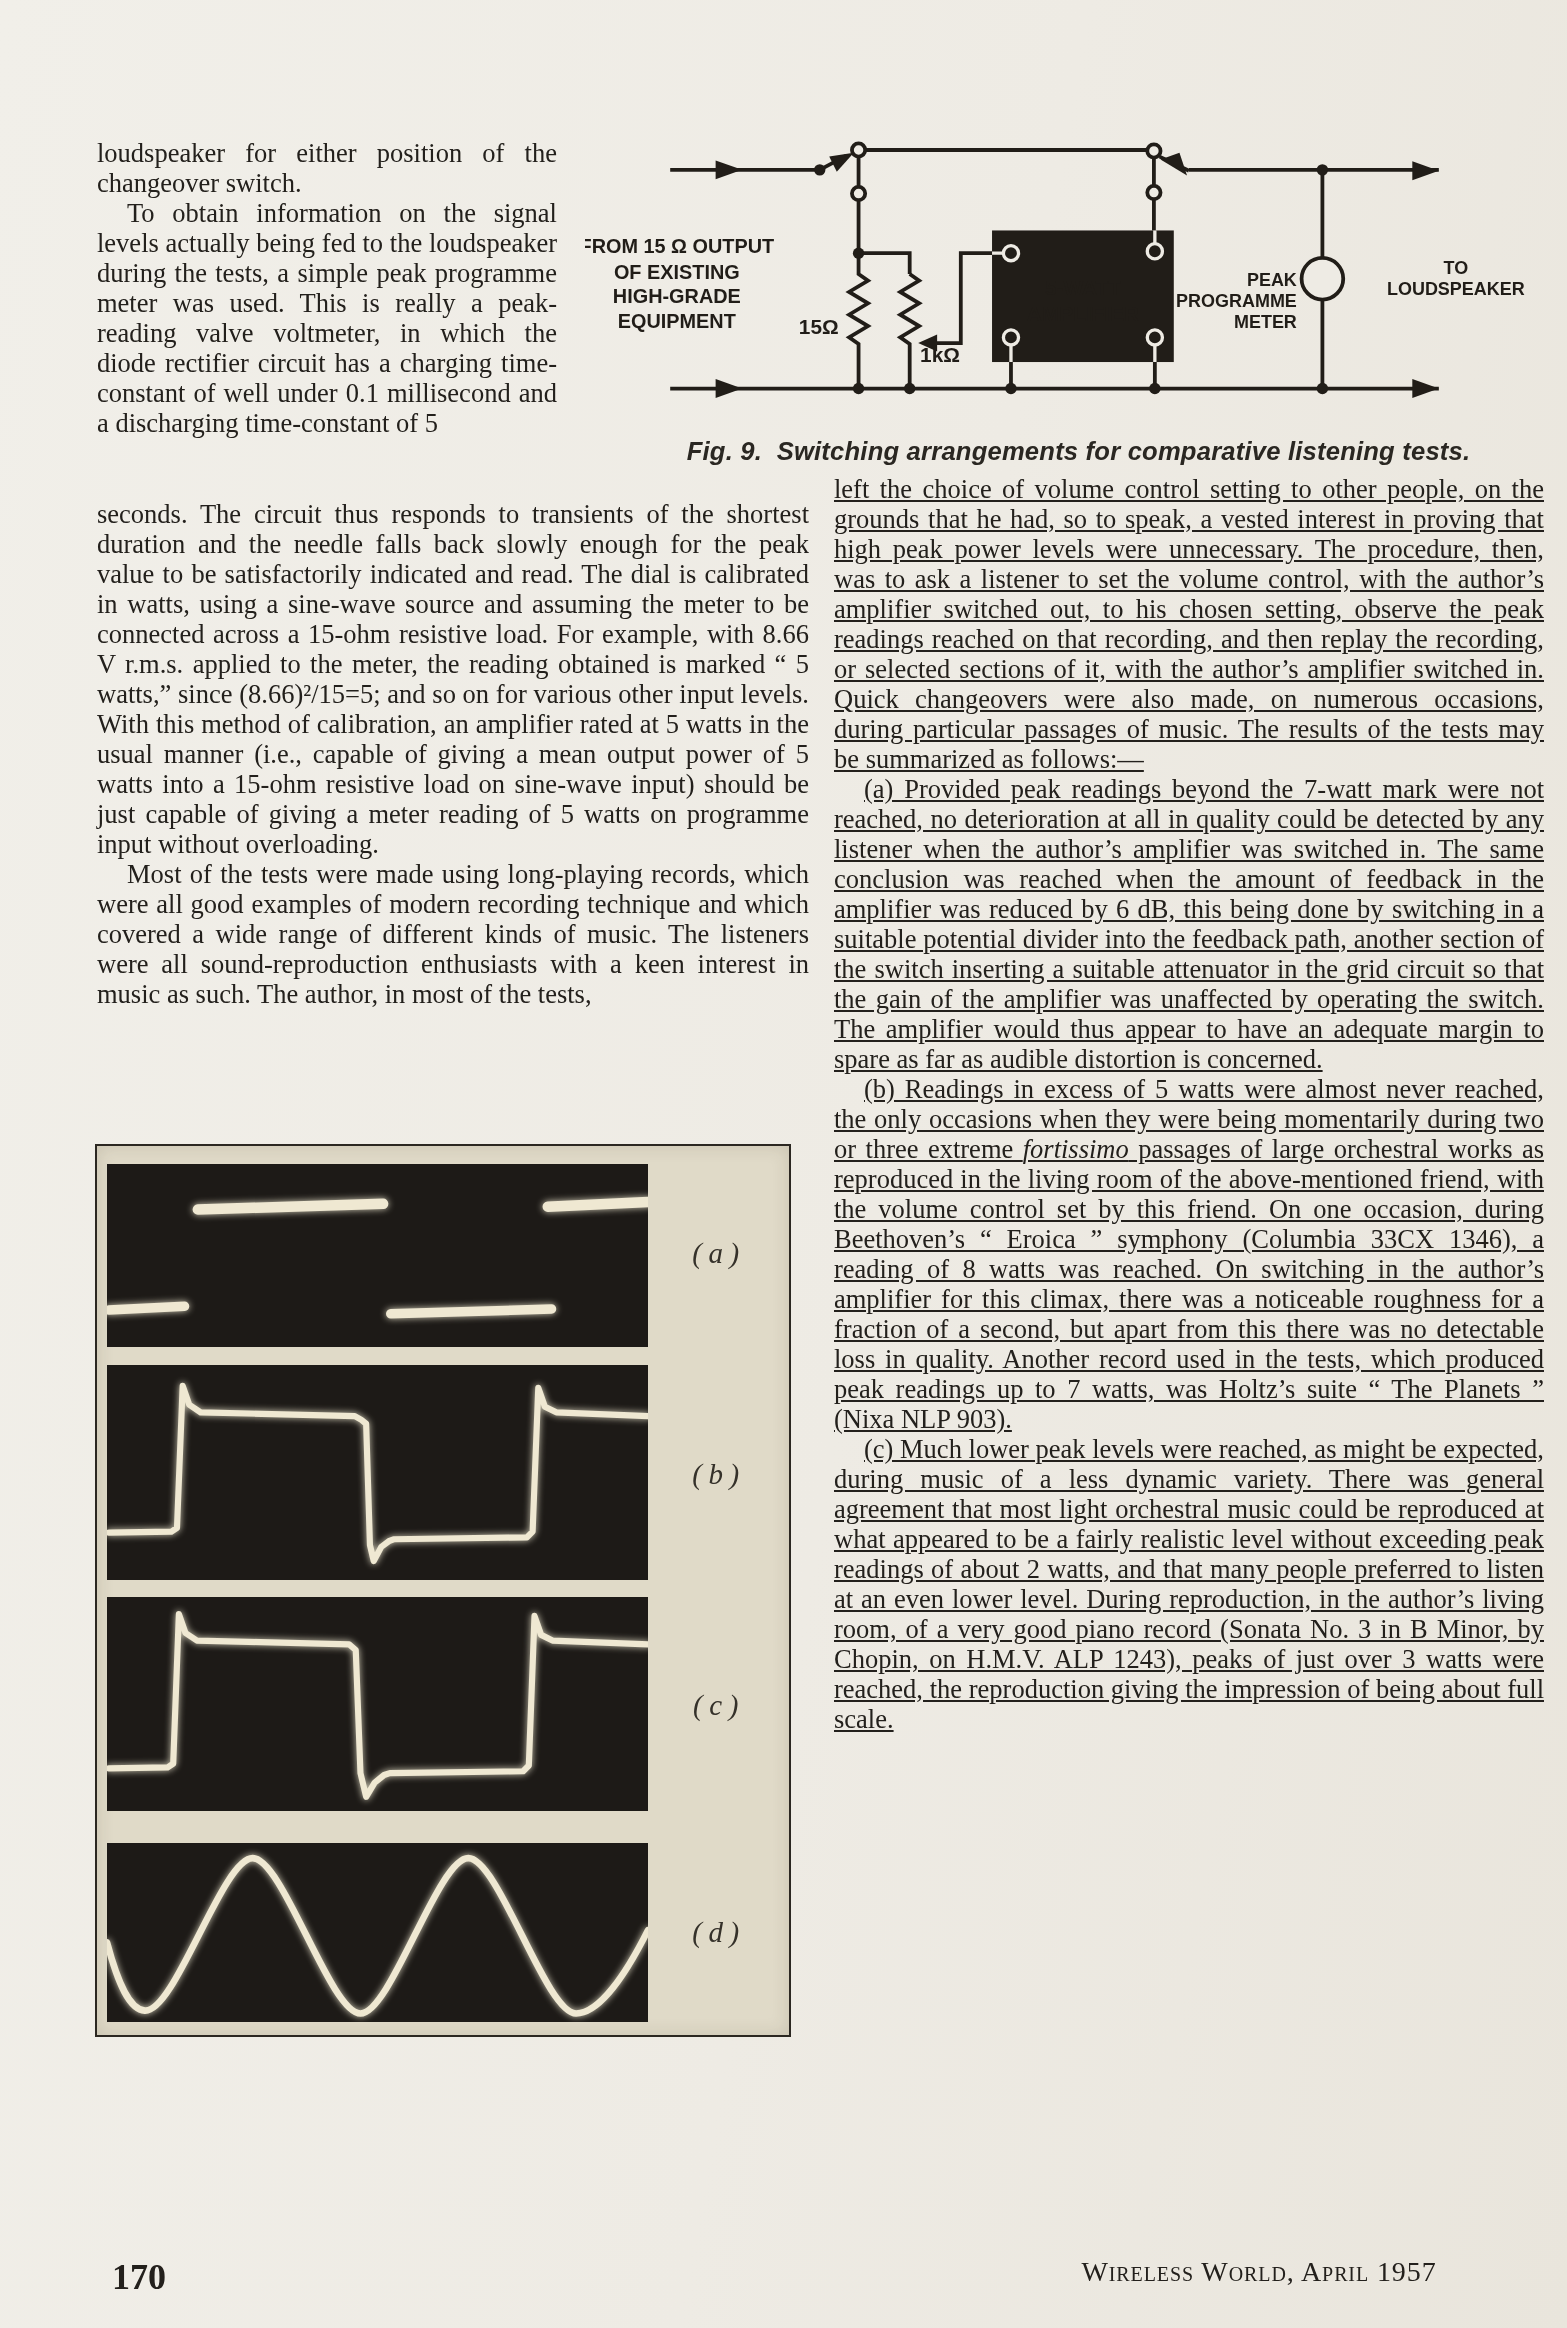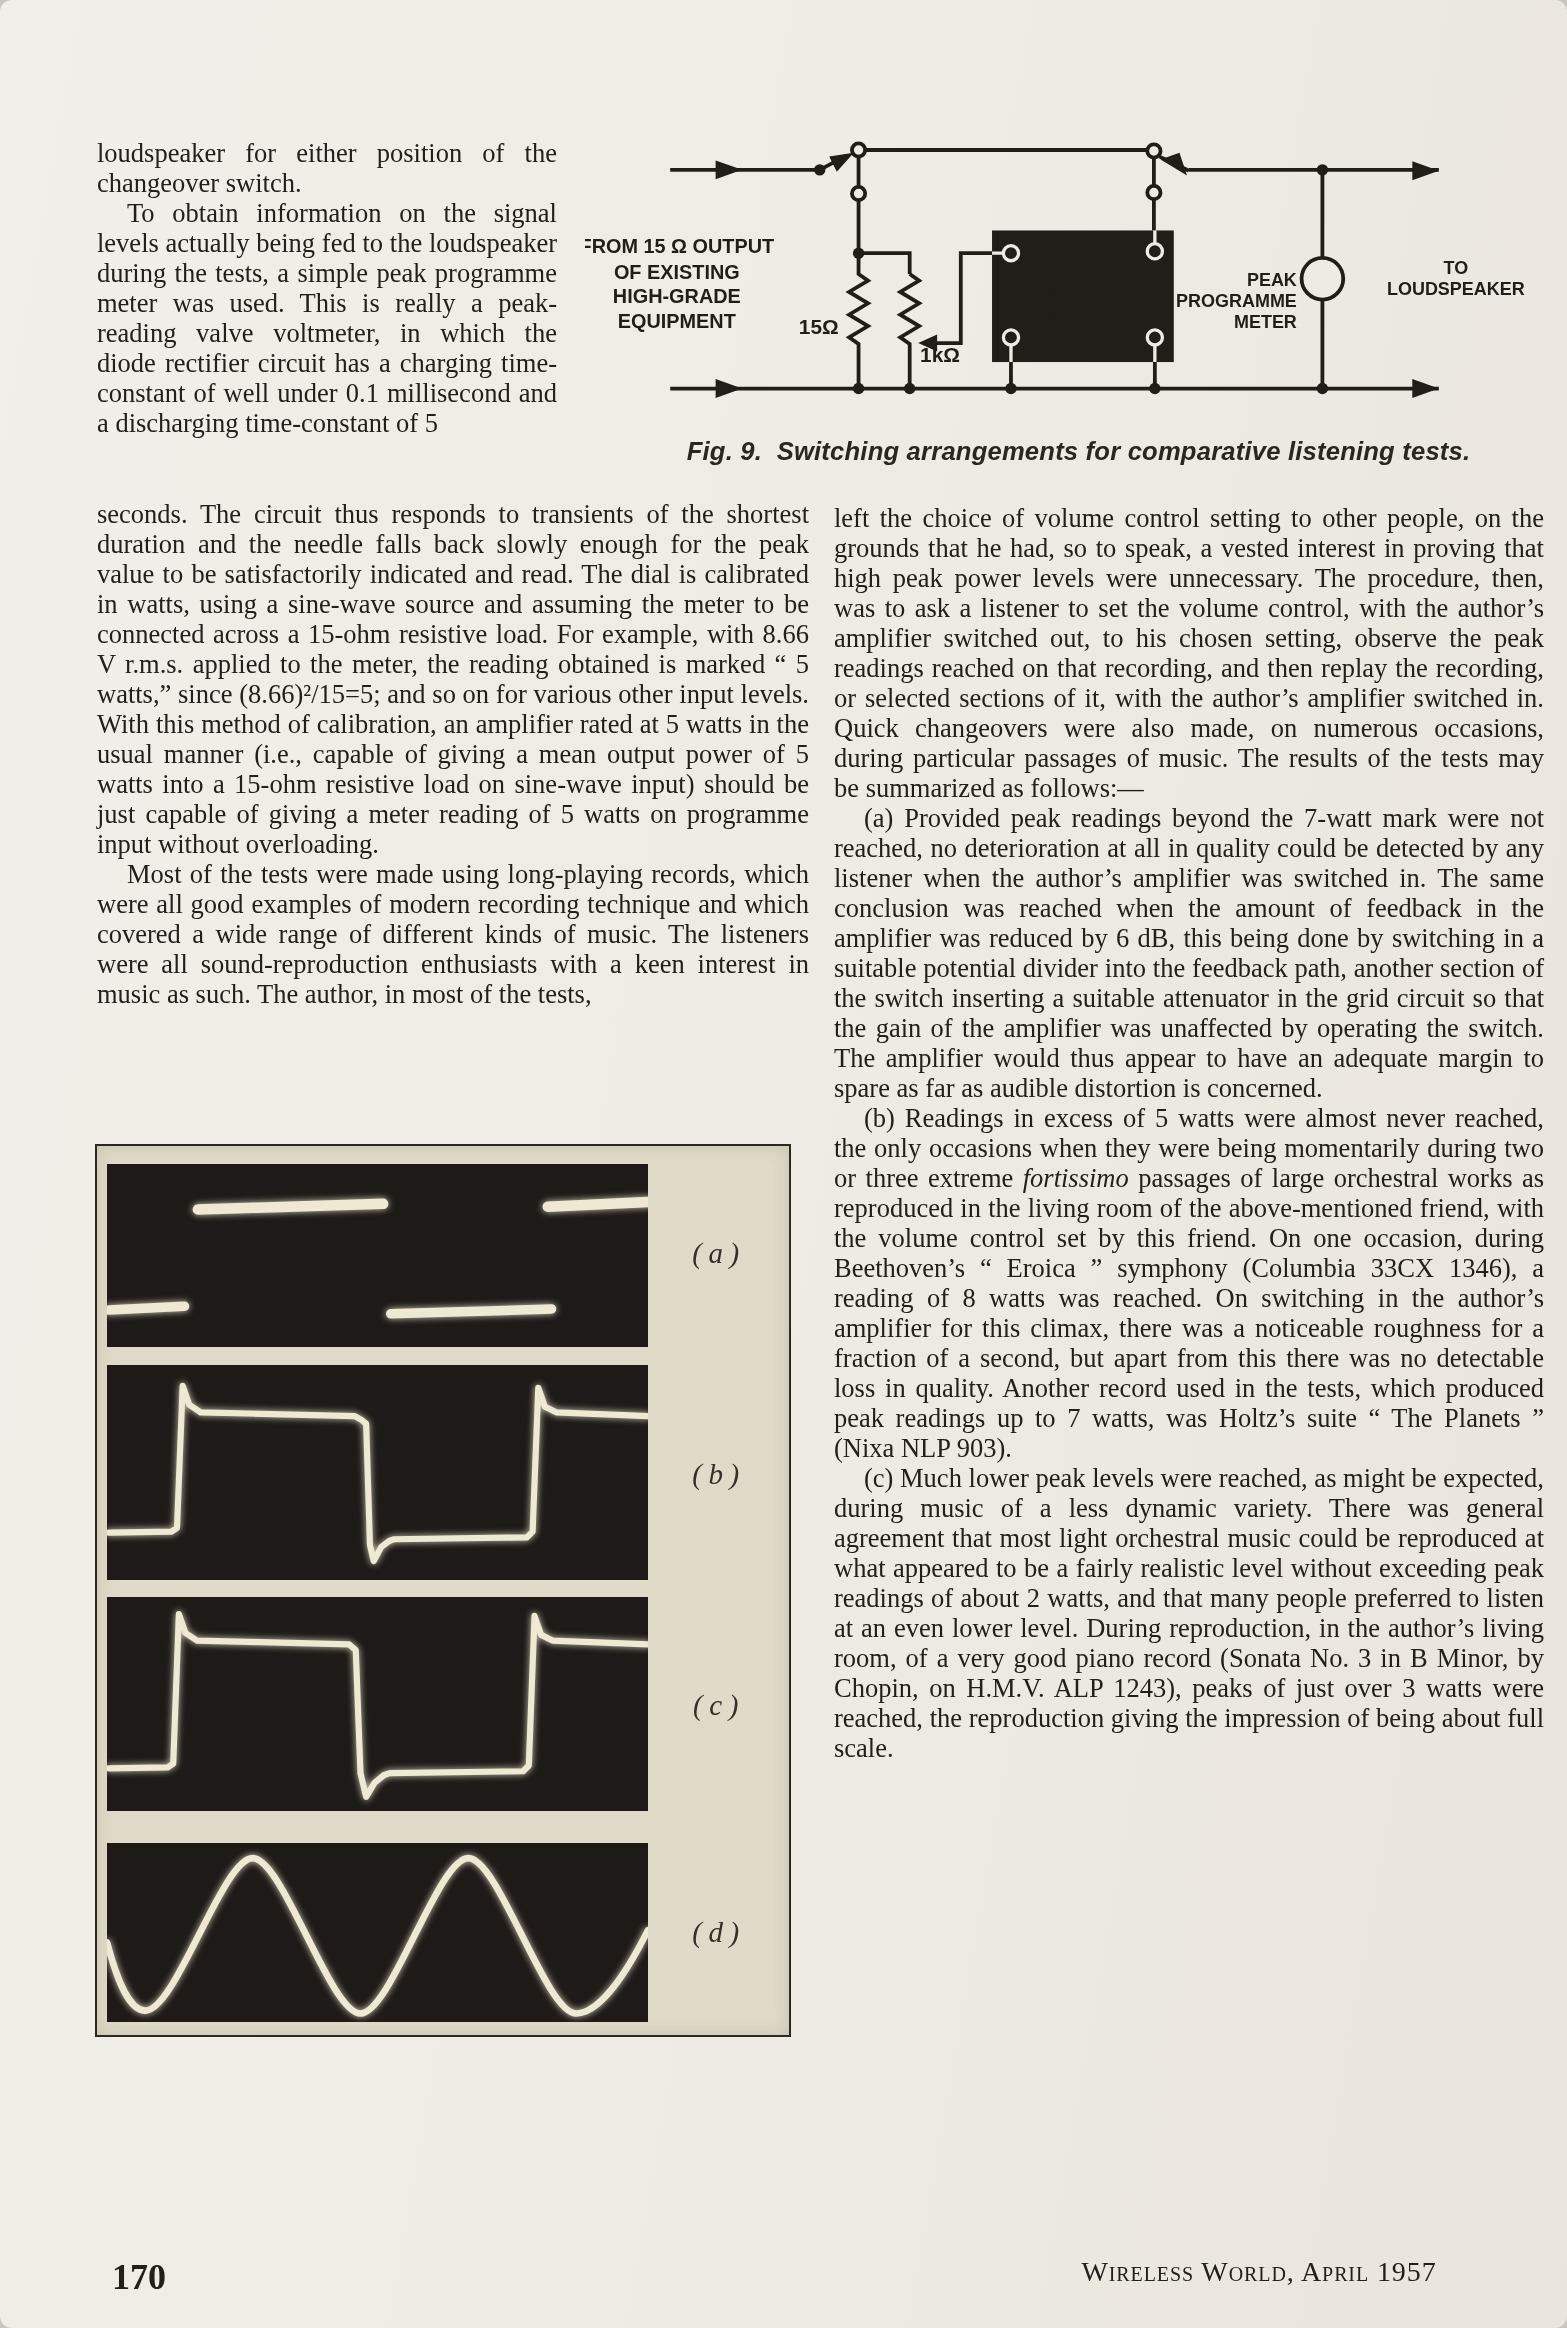--- a/index.html
+++ b/index.html
@@ -1,26 +1,26 @@
 <!DOCTYPE html>
 <html style="font-size:15px"><head>
 <meta charset="utf-8">
 <style>
   html,body{margin:0;padding:0;background:#c9c6bf;}
   .page{
     position:relative;width:1567px;height:2328px;overflow:hidden;
     background:linear-gradient(100deg,#f1efe9 0%,#eeebe4 55%,#e9e5dc 100%);
-    font-family:"Liberation Serif",serif;color:#23201c;border-radius:12px;
+    font-family:"Liberation Serif",serif;color:#23201c;
   }
   .col{position:absolute;text-align:justify;font-size:26.5px;line-height:30px;}
   .col p{margin:0;padding:0;}
   .col p.ind{text-indent:30px;}
   .narrow{left:97px;top:138px;width:460px;}
   .wide{left:97px;top:499px;width:712px;}
-  .rightcol{left:834px;top:503px;width:710px;}
+  .rightcol{left:834px;top:474px;width:710px;text-decoration:underline;}
   i{font-style:italic;}
 
   
   .fig9{position:absolute;left:585px;top:132px;width:975px;height:284px;}
   .fig9 svg{width:100%;height:100%;display:block;}
   .fig9 text{font-family:"Liberation Sans",sans-serif;font-weight:700;fill:#211d18;}
   .figcap{
     position:absolute;left:662px;top:437px;width:833px;text-align:center;
     font-family:"Liberation Sans",sans-serif;font-style:italic;font-weight:700;
     font-size:25.6px;color:#2a2722;letter-spacing:0.2px;

